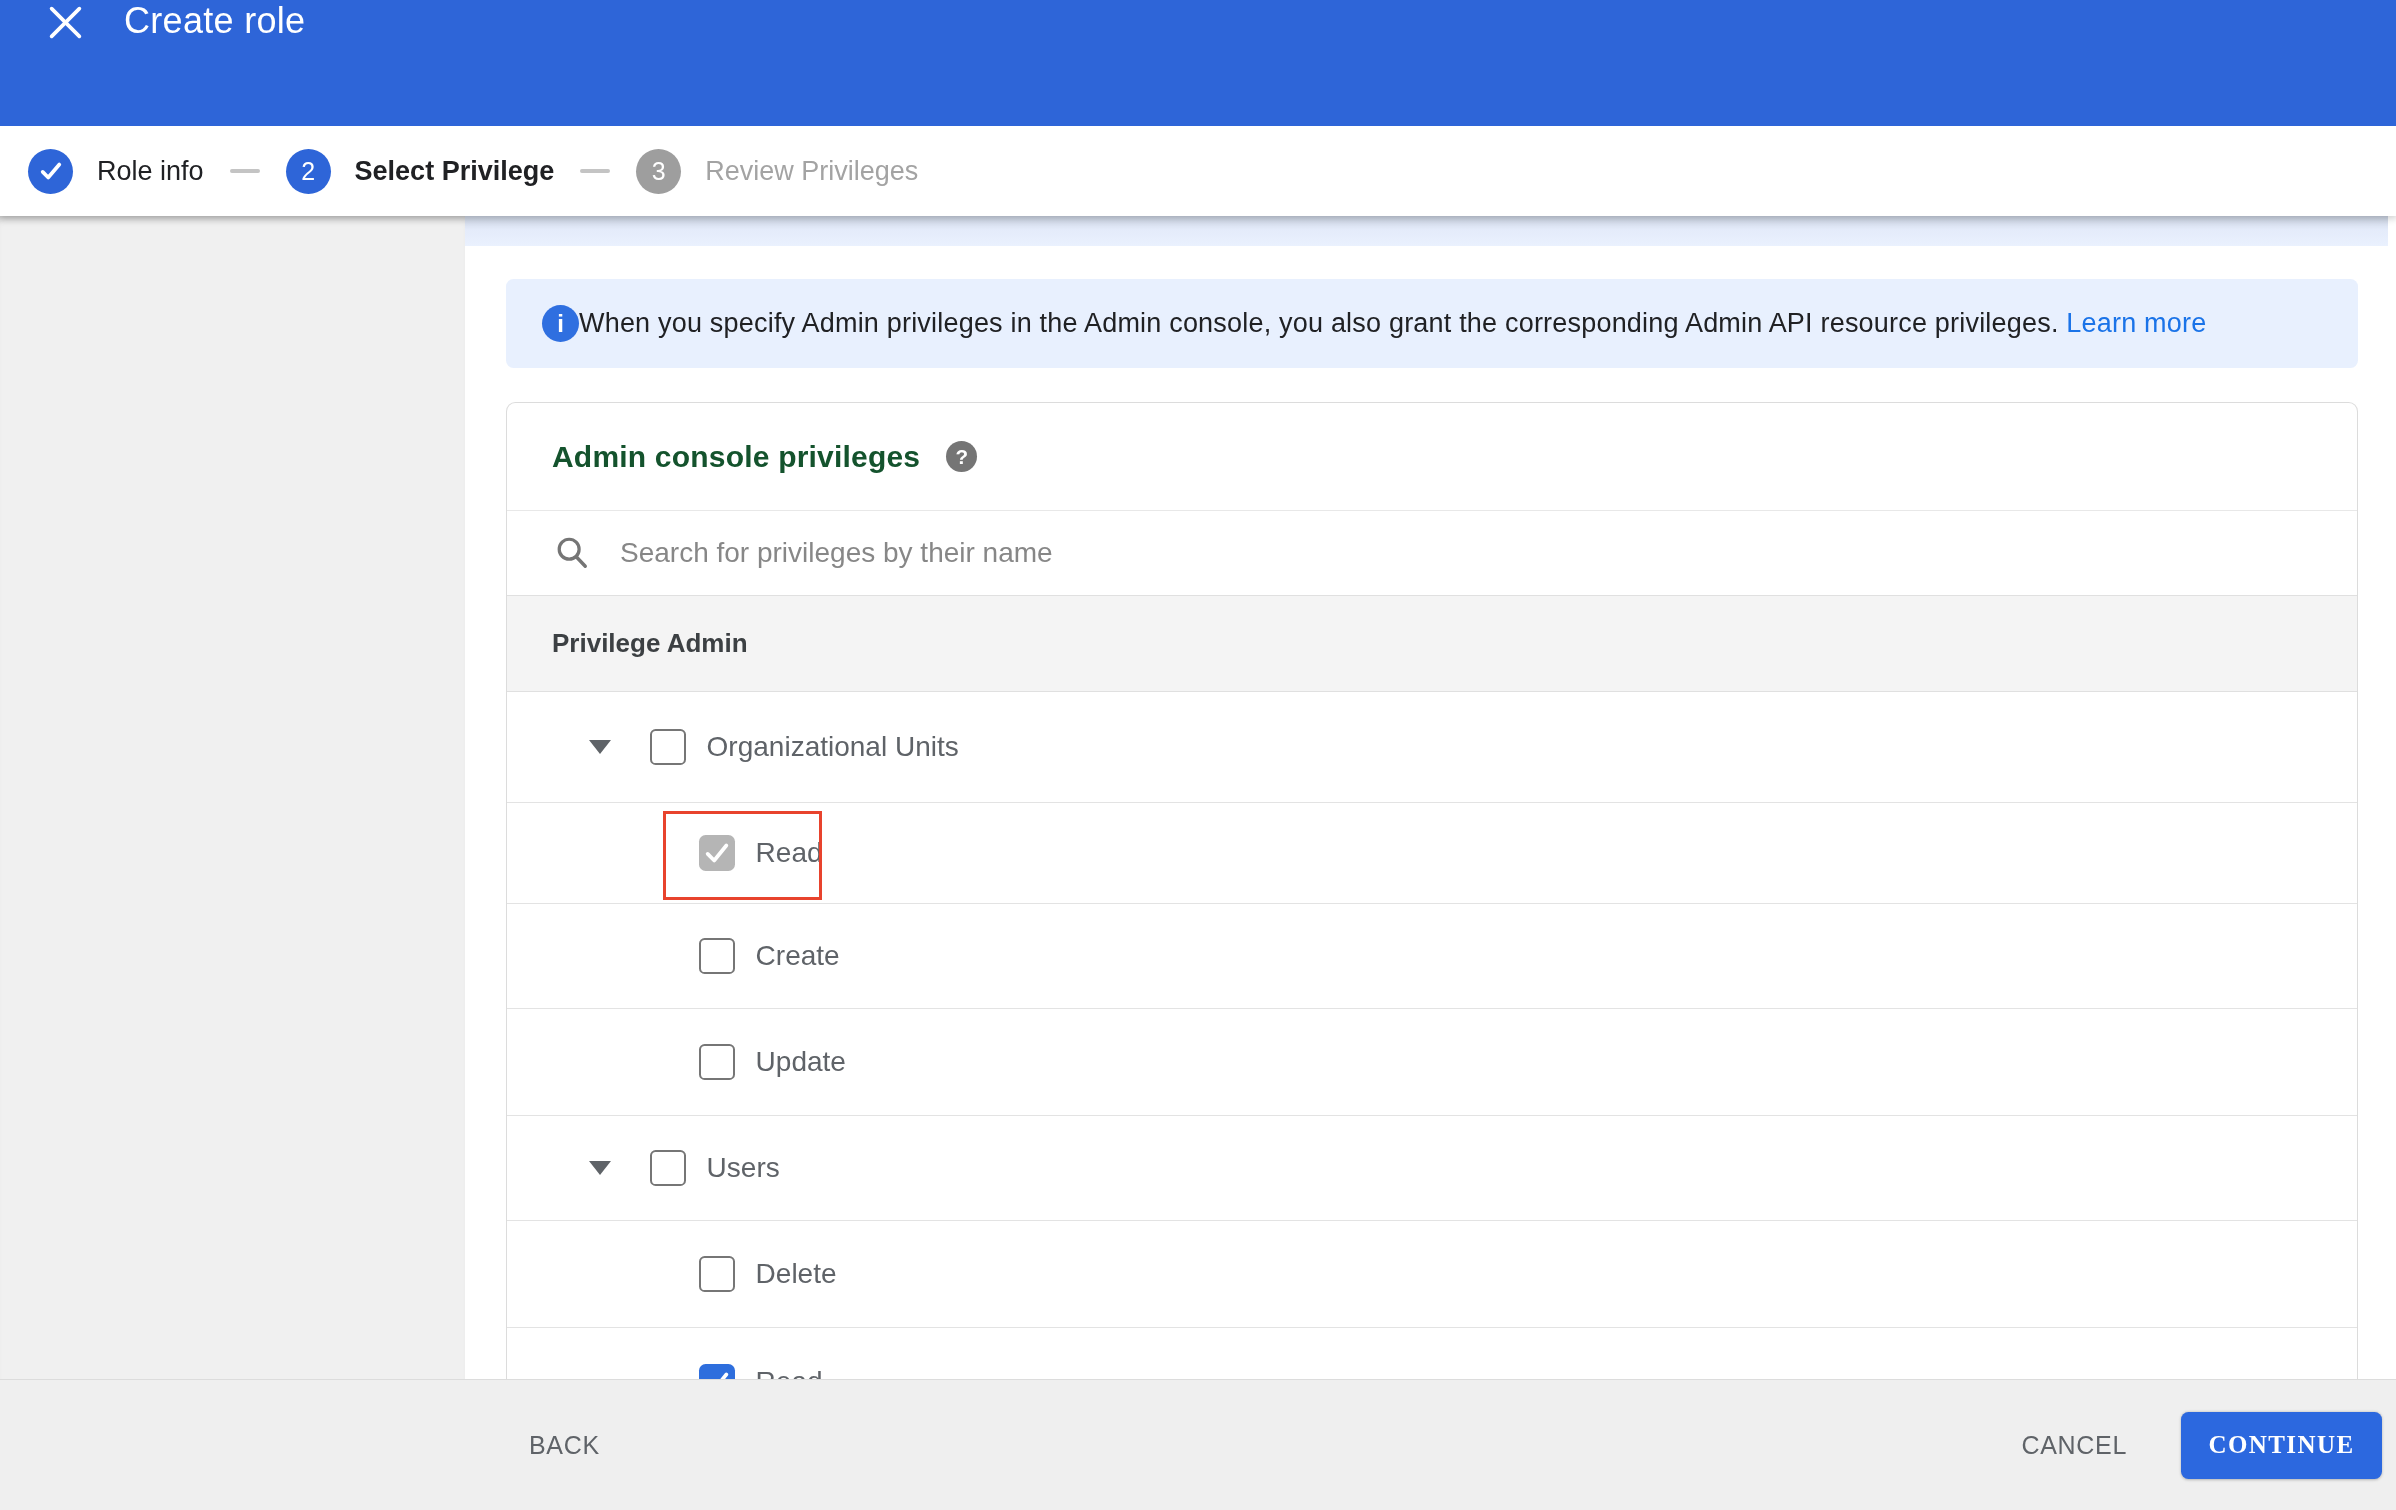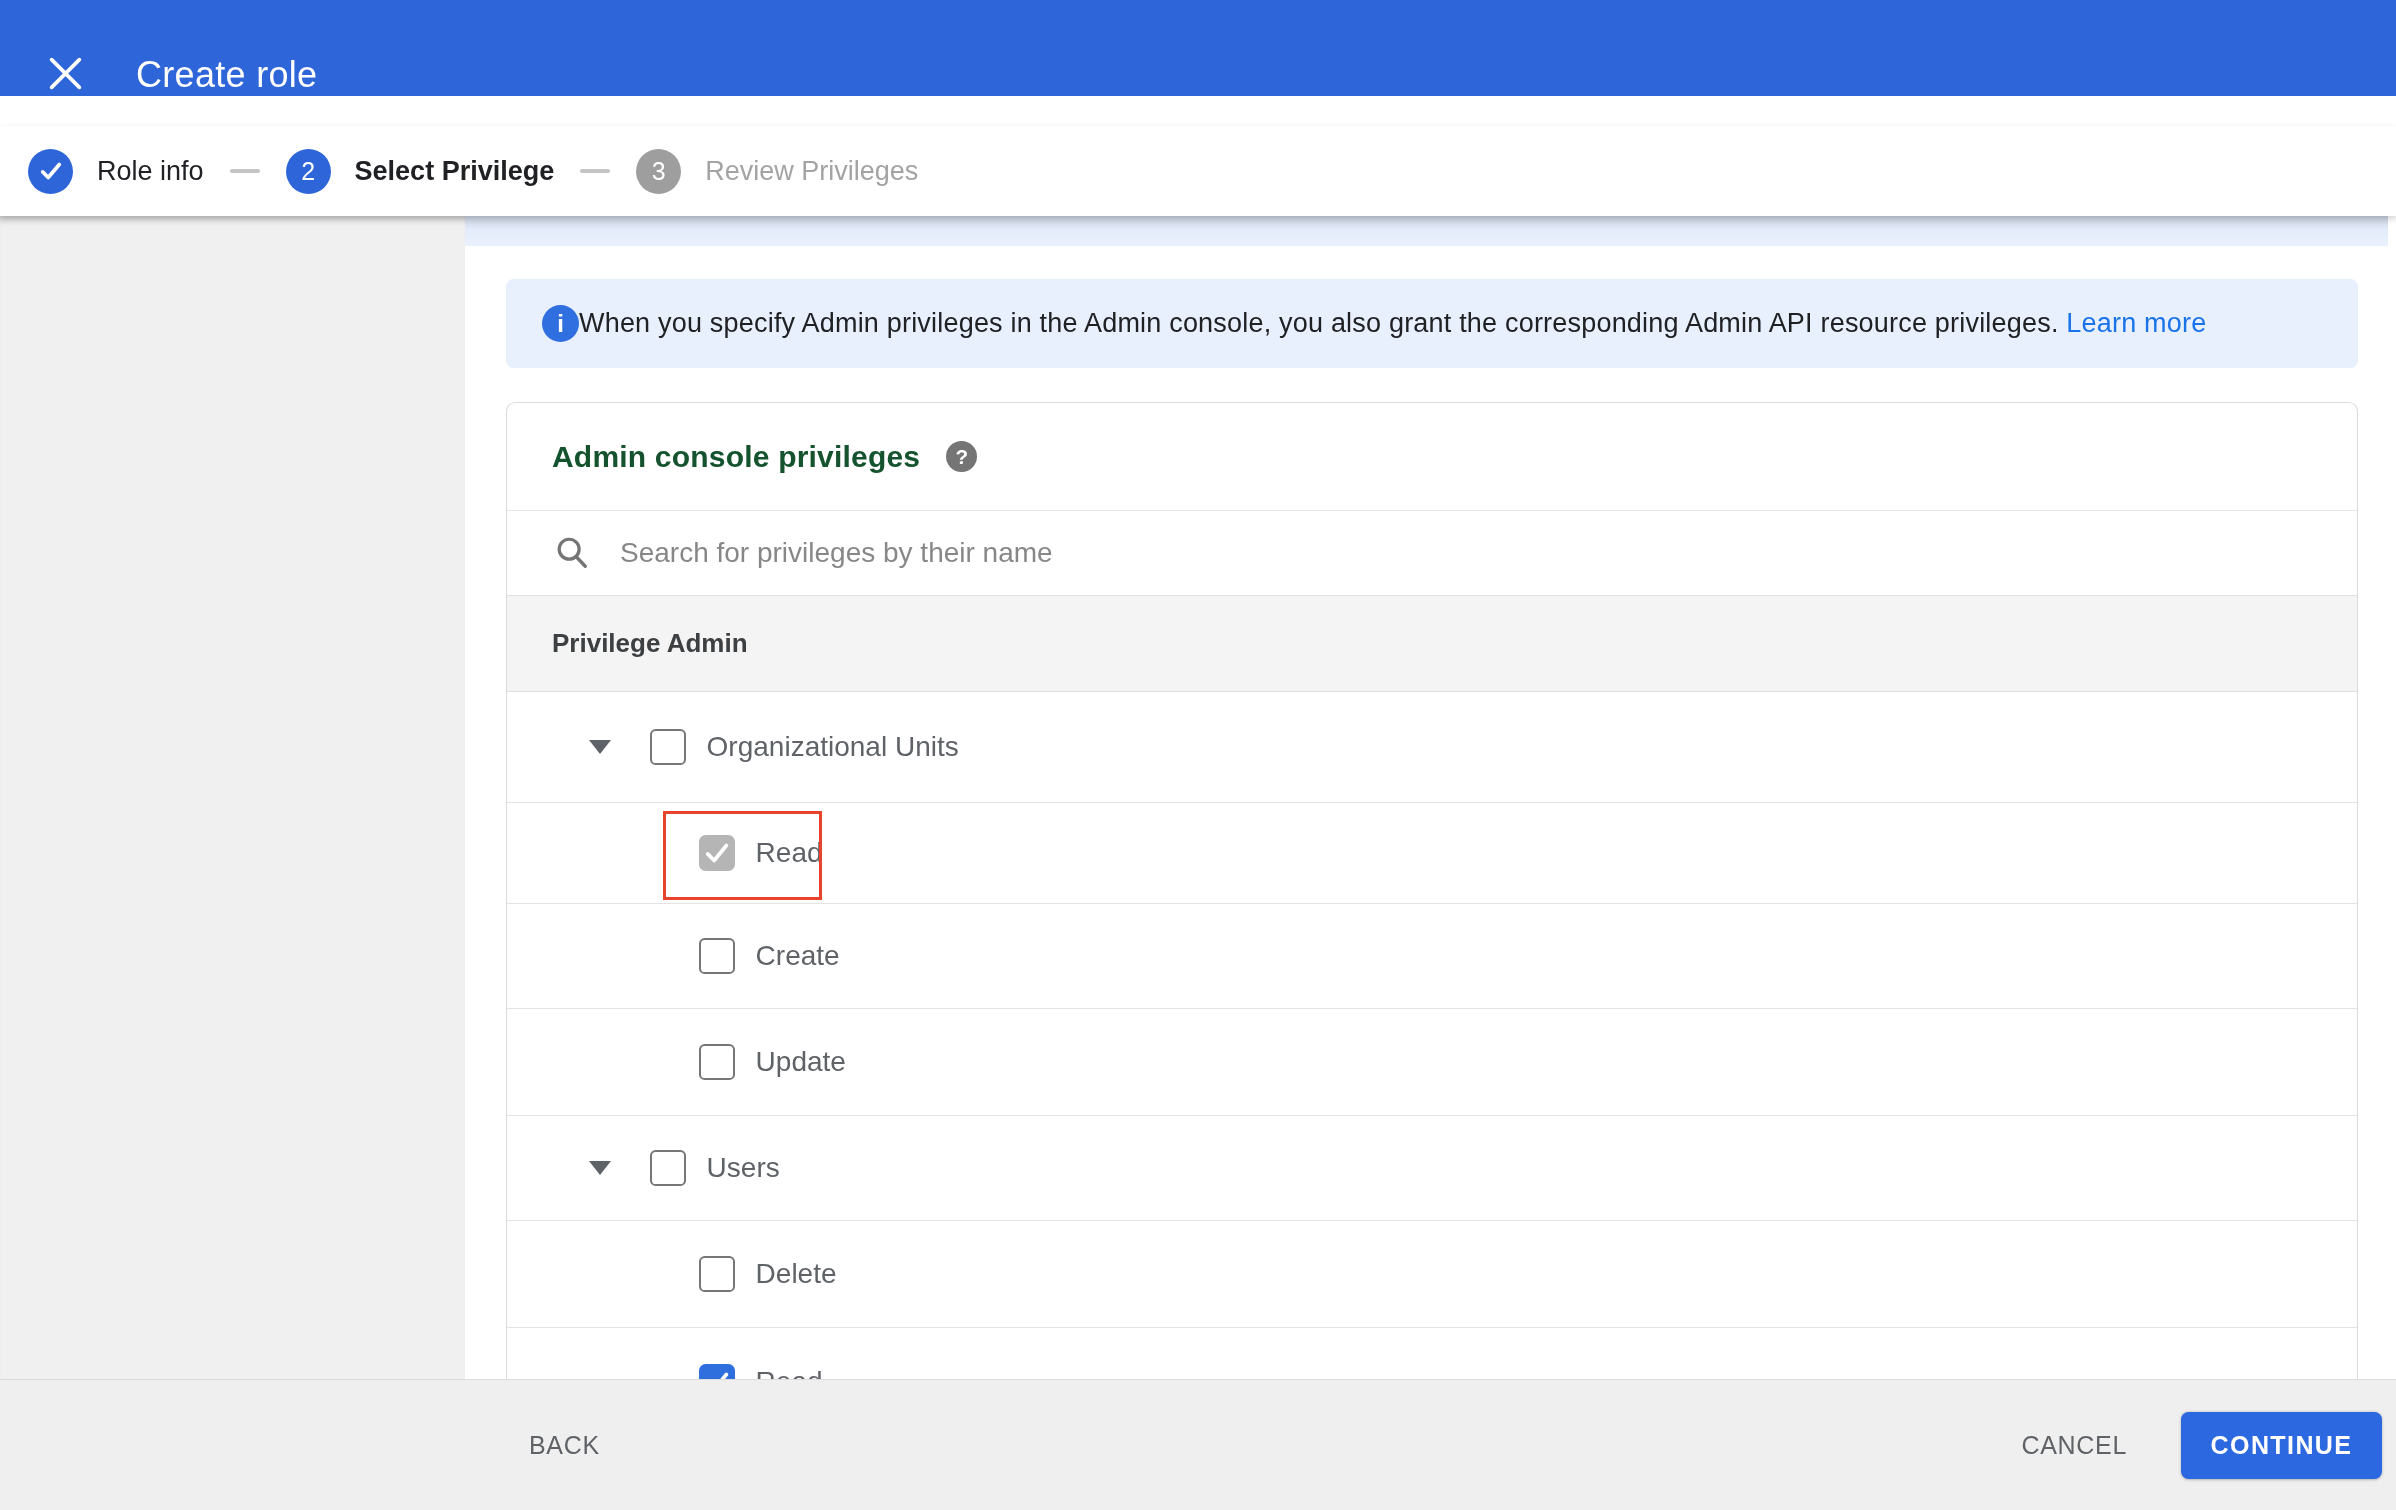--- a/index.html
+++ b/index.html
@@ -2,22 +2,22 @@
 <html style="font-size:15px"><head>
 <meta charset="utf-8">
 <style>
   * { margin:0; padding:0; box-sizing:border-box; }
   html,body { width:2397px; height:1510px; overflow:hidden; }
   body { font-family:"Liberation Sans", sans-serif; background:#fff; }
   .screen { position:relative; width:2397px; height:1510px; overflow:hidden; background:#fff; }
 
   
   .appbar {
-    position:absolute; top:0; left:0; right:0; height:96px;
-    background:#2e65d8; display:flex; align-items:flex-end; z-index:30;gap:12px;
+    position:absolute; top:0; left:0; right:0; height:126px;
+    background:#2e65d8; display:flex; align-items:flex-start; z-index:30;
   }
   .close-btn {
     background:none; border:none; cursor:pointer;
     margin-left:43px; width:45px; height:45px;
     display:flex; align-items:center; justify-content:center;
   }
   .appbar h1 { color:#fff; font-size:36px; font-weight:400; margin-left:36px; letter-spacing:0.3px; }
 
   
   .stepper {
@@ -120,21 +120,21 @@
     background:none; border:none; cursor:pointer;
     font-family:"Liberation Sans", sans-serif; font-size:25px; font-weight:500;
     color:#5f6368; letter-spacing:0.7px;
   }
   .btn-back { margin-left:529px; }
   .footer .spacer { flex:1; }
   .btn-cancel { margin-right:54px; }
   .btn-continue {
     width:201px; height:67px; margin-right:15px; border:none; border-radius:7.5px;
     background:#2c68df; color:#fff; cursor:pointer;
-    font-family:Liberation Sans, sans-serif; font-size:25px; font-weight:700; letter-spacing:1.4px;
+    font-family:Liberation Serif, serif; font-size:25px; font-weight:700; letter-spacing:1.4px;
     box-shadow:0 0.9px 2.8px rgba(0,0,0,0.25);
   }
 </style>
 </head>
 <body>
 
 <div class="screen">
 
   <header class="appbar">
     <button class="close-btn">

